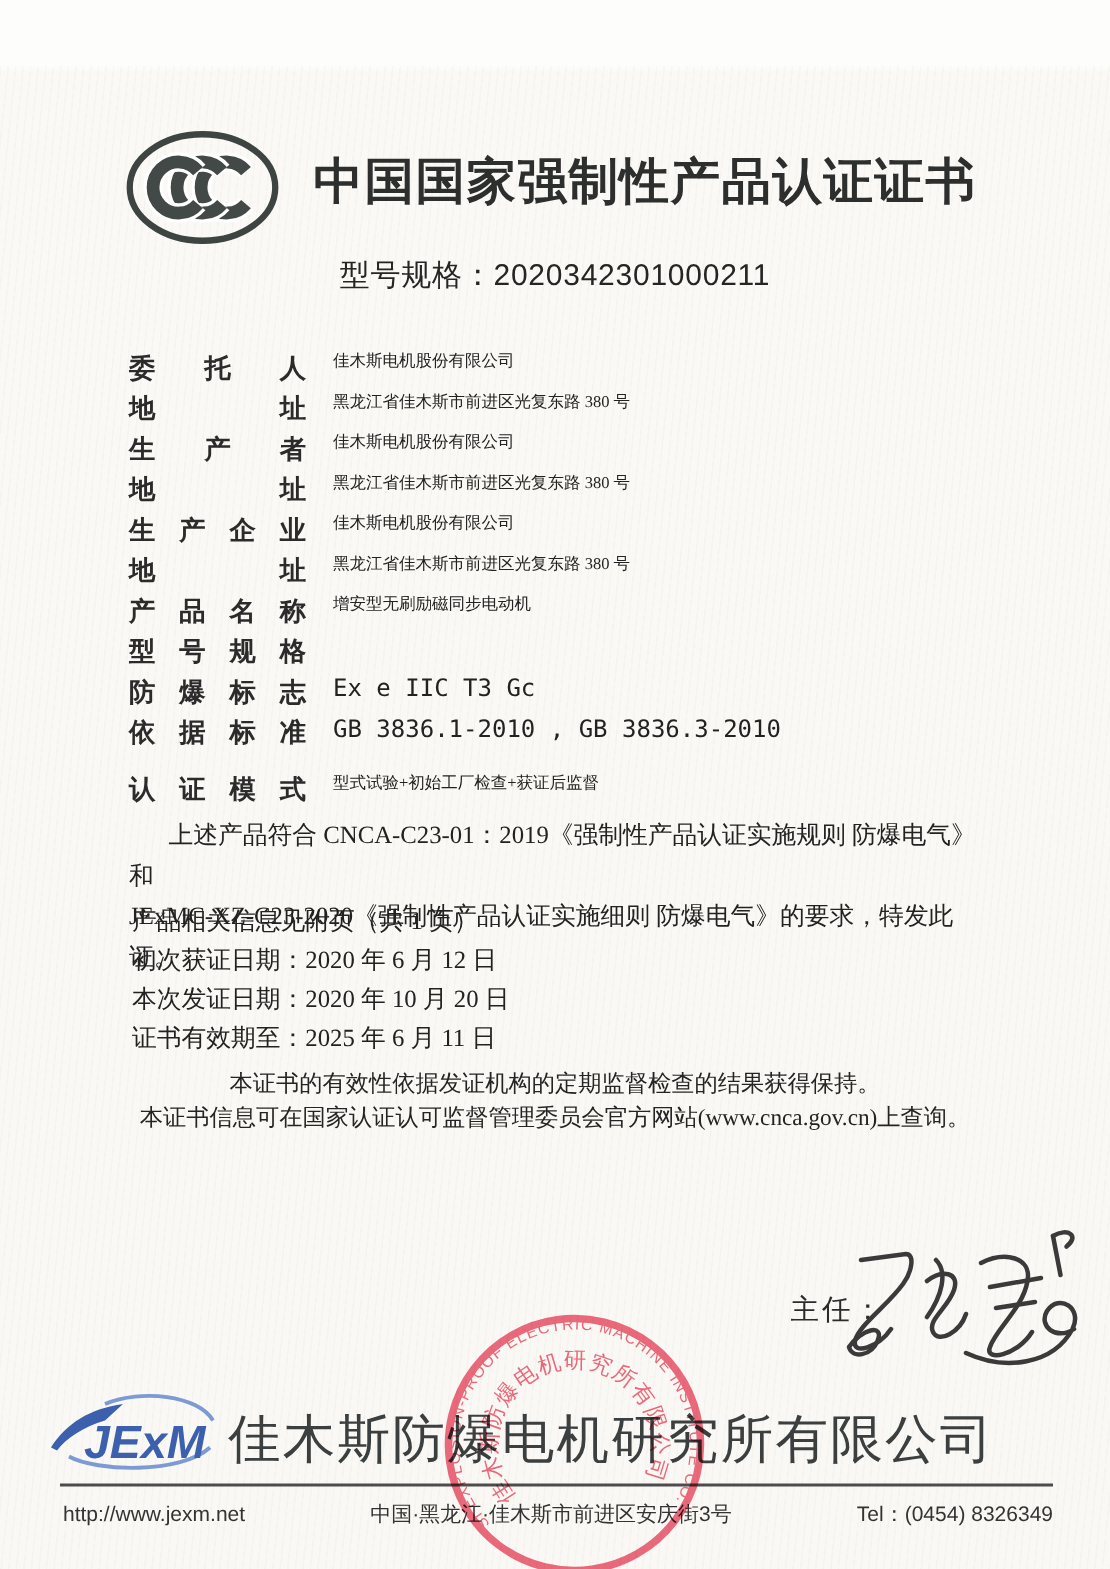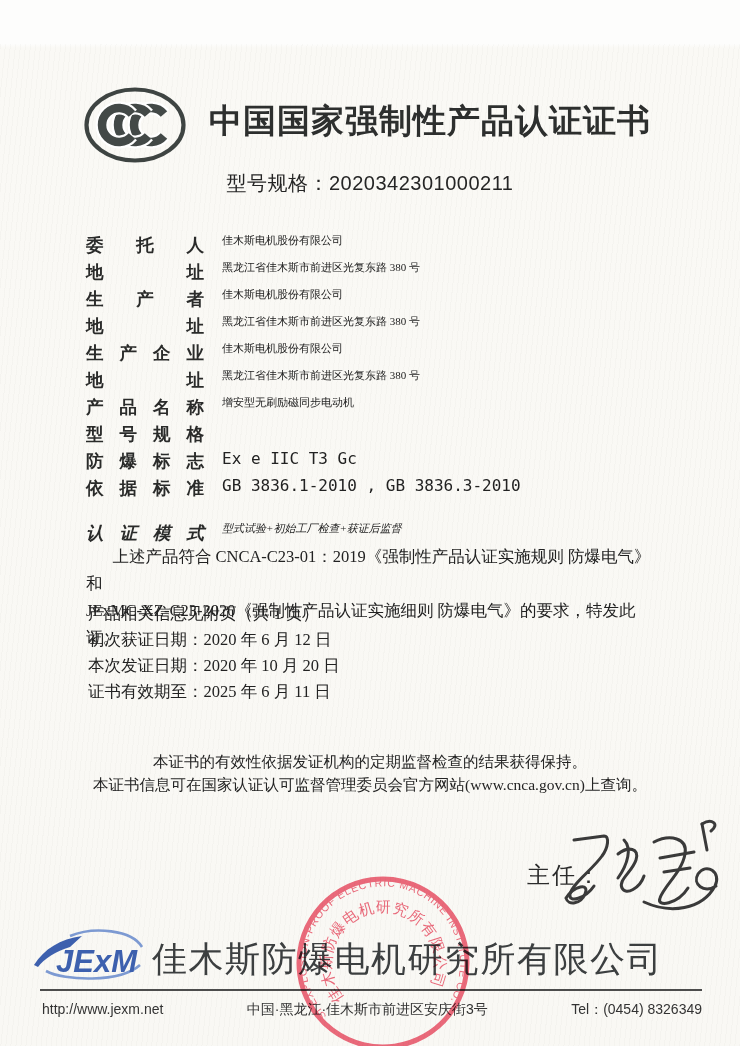--- a/index.html
+++ b/index.html
@@ -18,44 +18,44 @@
     position:absolute;left:195px;top:99px;width:470px;text-align:center;
     font-size:33px;font-weight:600;letter-spacing:1px;color:#2d2f2e;
   }
   .certno{
     position:absolute;left:0;top:170px;width:740px;text-align:center;
     font-size:20px;color:#252525;letter-spacing:.5px;
   }
   
   .fields{position:absolute;left:86px;top:233px;width:580px;}
   .field-row{display:flex;height:27px;}
-  .field-row.mode{margin-top:18px;font-style:italic;}
+  .field-row.mode{margin-top:11px;}
   .field-label{
     width:118px;font-size:17.5px;font-weight:600;color:#2a2b2a;
     text-align:justify;text-align-last:justify;flex:none;
   }
   .field-value{
     margin-left:18px;font-size:11px;color:#222;white-space:pre-wrap;
     font-family:"Liberation Serif","DejaVu Serif",serif;
   }
   .field-value.latin{font-family:"DejaVu Sans Mono",monospace;font-size:16px;}
   
   .statement{position:absolute;left:86px;top:543px;width:575px;
     font-size:16.5px;line-height:27px;color:#222;
     font-family:"Liberation Serif","DejaVu Serif",serif;}
   .statement .indent{text-indent:1.6em;display:block;}
   
   .info{position:absolute;left:88px;top:601px;font-size:16.5px;line-height:26px;color:#222;
     font-family:"Liberation Serif","DejaVu Serif",serif;}
   
   .notes{position:absolute;left:0;top:711px;width:740px;text-align:center;
     font-size:15.5px;line-height:23px;color:#242424;
-    font-family:"Liberation Serif","DejaVu Serif",serif;margin-top:39px;}
+    font-family:"Liberation Serif","DejaVu Serif",serif;}
   
-  .director-label{position:absolute;left:527px;top:860px;font-size:23px;color:#2b2b2b;letter-spacing:2px;}
+  .director-label{position:absolute;left:527px;top:860px;font-size:19px;color:#2b2b2b;letter-spacing:2px;}
   .signature{position:absolute;left:552px;top:814px;width:178px;height:108px;}
   
   .stamp{position:absolute;left:291px;top:871px;width:184px;height:184px;
     transform:rotate(-8deg);mix-blend-mode:multiply;opacity:.92;z-index:5;}
   
   .jexm-logo{position:absolute;left:30px;top:925px;width:120px;height:62px;}
   .company{position:absolute;left:152px;top:936px;font-size:35px;font-weight:500;
     letter-spacing:1.5px;color:#3c3f40;}
   .footer-divider{position:absolute;left:40px;top:989px;width:662px;height:2px;background:#4c4c4c;}
   .footer-info{position:absolute;left:42px;top:1001px;width:660px;display:flex;

